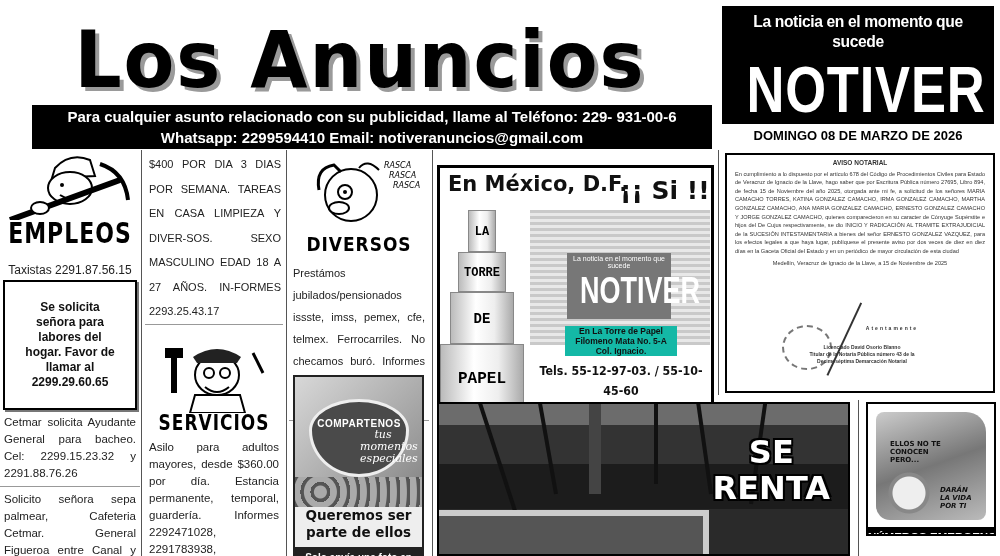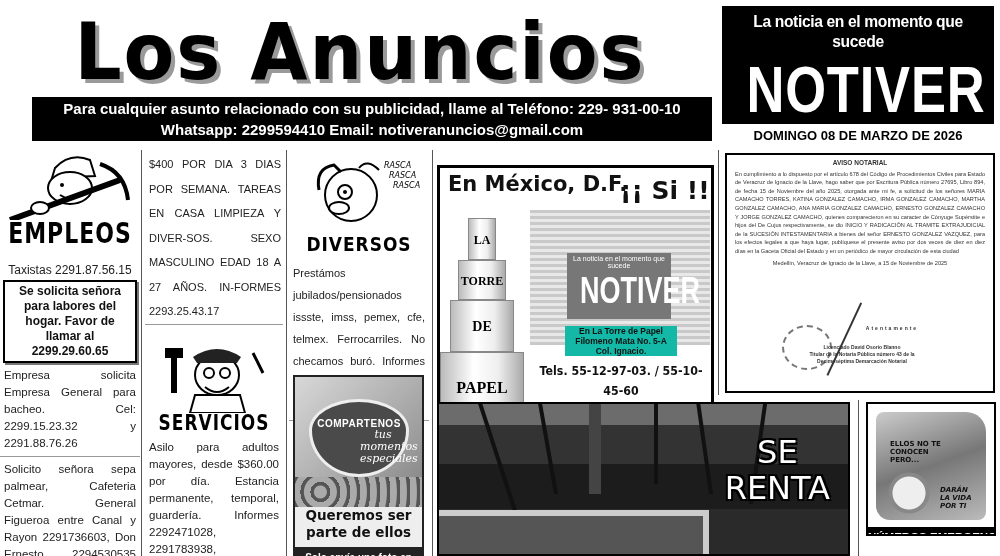--- a/index.html
+++ b/index.html
@@ -1,20 +1,20 @@
 <!DOCTYPE html>
 <html><head>
 <meta charset="utf-8">
 <style>
   * { box-sizing: border-box; margin: 0; padding: 0; }
   html, body { width: 1000px; height: 556px; overflow: hidden; background: #fff; }
   body { position: relative; font-family: "Liberation Sans", sans-serif; color: #111; }
 
   
-  .masthead { position: absolute; left: 0; top: 0; width: 720px; height: 145px; padding-left: 43px; }
+  .masthead { position: absolute; left: 0; top: 8px; width: 720px; height: 145px; padding-left: 43px; }
   .masthead-title {
     position: absolute; left: 30px; top: 10px; width: 660px; height: 85px;
     font-family: "DejaVu Sans", sans-serif; font-weight: 900; font-size: 74px;
     letter-spacing: 2px; text-align: center; line-height: 85px; color: #000;
     text-shadow: 4px 4px 0 #9a9a9a; transform: scaleY(1.05);
   }
   .masthead-bar {
     position: absolute; left: 32px; top: 97px; width: 680px; height: 44px;
     background: #000; color: #fff; text-align: center;
     font-family: "Liberation Sans", sans-serif; font-weight: bold; font-size: 15px; line-height: 21px;
@@ -51,21 +51,21 @@
     font-family: "DejaVu Sans", sans-serif; font-weight: 900; color: #000;
     text-align: center; letter-spacing: 1px;
   }
 
   
   #col1 { left: 0; width: 140px; }
   .empleos-art { height: 95px; position: relative; }
   .taxistas { text-align: center; font-size: 12px; margin-top: 4px; color: #222; }
   .boxed-ad {
     margin: 3px 3px 0 3px; border: 2px solid #000; box-shadow: 2px 2px 0 #777;
-    padding: 2px; text-align: center; font-weight: bold; font-size: 12px; line-height: 15px;
+    padding: 18px; text-align: center; font-weight: bold; font-size: 12px; line-height: 15px;
   }
 
   
   #col2 { left: 145px; width: 138px; }
   .c2-top { padding: 2px 2px 0 4px; }
   .c2-top .ad-text { line-height: 24.5px; font-size: 11px; }
   .servicios-art { height: 92px; margin-top: 4px; position: relative; }
 
   
   #col3 { left: 289px; width: 140px; }
@@ -96,39 +96,39 @@
   .torre-ad {
     position: absolute; left: 437px; top: 165px; width: 277px; height: 245px;
     border: 3px solid #000; background: #fff; overflow: hidden;
   }
   .torre-head { position: absolute; left: 8px; top: 4px; font-family: "DejaVu Sans", sans-serif; font-weight: bold; font-size: 21px; color: #111; white-space: nowrap; }
   .torre-si { position: absolute; left: 180px; top: 8px; font-family: "DejaVu Sans", sans-serif; font-weight: bold; font-size: 25px; }
   .tower {
     position: absolute; left: 0; top: 40px; width: 85px; height: 205px;
   }
   .tower .tier { position: absolute; background: linear-gradient(90deg, #bbb, #fff 40%, #eee 70%, #aaa); border: 1px solid #888;
-    font-family: Liberation Serif, serif; font-weight: bold; color: #000; text-align: center; margin-top: 8px; }
+    font-family: Liberation Mono, monospace; font-weight: bold; color: #000; text-align: center; }
   .papers { position: absolute; left: 90px; top: 42px; width: 180px; height: 135px; background: repeating-linear-gradient(0deg, #c9c9c9 0 3px, #e8e8e8 3px 6px); }
   .notiver-mini {
     position: absolute; left: 127px; top: 85px; width: 104px; height: 66px; background: #777; color: #fff; text-align: center;
   }
   .notiver-mini .t { font-size: 7px; margin-top: 2px; }
   .notiver-mini .n { font-family: "Liberation Sans", sans-serif; font-weight: bold; font-size: 36px; line-height: 44px; transform: scaleX(0.75); }
   .torre-addr { position: absolute; left: 125px; top: 158px; width: 112px; font-weight: bold; font-size: 8.5px; line-height: 10px; text-align: center; background: #14b8a6; }
   .torre-tels { position: absolute; left: 88px; top: 193px; width: 186px; text-align: center; font-family: "DejaVu Sans", sans-serif; font-weight: bold; font-size: 12px; line-height: 20px; transform: scaleX(0.92); }
 
   .renta-ad {
     position: absolute; left: 437px; top: 402px; width: 413px; height: 154px;
     border: 2px solid #000; overflow: hidden;
     background: linear-gradient(180deg, #6c6c6c 0 14%, #333 14% 40%, #1c1c1c 40% 70%, #2a2a2a 70%);
   }
   .palm { position: absolute; width: 4px; background: #111; transform-origin: bottom; }
   .renta-label {
     position: absolute; right: 18px; top: 30px; text-align: center; color: #fff;
-    font-family: "DejaVu Sans", sans-serif; font-weight: 400; font-size: 32px; line-height: 36px;
+    font-family: "DejaVu Sans", sans-serif; font-weight: 700; font-size: 32px; line-height: 36px;
     text-shadow: 2px 2px 0 #000, -2px -2px 0 #000, 2px -2px 0 #000, -2px 2px 0 #000;
   }
   .pool { position: absolute; left: 0; bottom: 0; width: 270px; height: 44px; border-top: 6px solid #ccc; border-right: 6px solid #ccc; background: #555; }
 
   
   .aviso {
     position: absolute; left: 725px; top: 153px; width: 270px; height: 240px;
     border: 2px solid #000; padding: 4px 8px; font-size: 5.6px; line-height: 8.6px; color: #333; text-align: justify;
   }
   .aviso .title { text-align: center; font-weight: bold; font-size: 6.5px; margin-bottom: 2px; }
@@ -146,21 +146,21 @@
     border-radius: 8px 20px 8px 14px; }
   .emergencia .art-text { position: absolute; font-family: "DejaVu Sans", sans-serif; font-weight: bold; font-size: 7px; color: #111; }
   .emergencia .bar { position: absolute; left: 0; right: 0; top: 123px; height: 20px; background: #000; color: #fff; font-weight: bold; font-size: 11.5px; line-height: 20px; text-align: center; white-space: nowrap; }
 </style>
 </head>
 <body>
 
 <div class="masthead">
   <div class="masthead-title">Los Anuncios</div>
   <div class="masthead-bar">
-    <div>Para cualquier asunto relacionado con su publicidad, llame al  Teléfono: 229- 931-00-10</div>
+    <div>Para cualquier asunto relacionado con su publicidad, llame al  Teléfono: 229- 931-00-6</div>
     <div>Whatsapp: 2299594410 Email: notiveranuncios@gmail.com</div>
   </div>
 </div>
 
 <div class="notiver-box">
   <div class="notiver-tag">La noticia en el momento que sucede</div>
   <div class="notiver-name">NOTIVER</div>
 </div>
 <div class="date-line">DOMINGO 08 DE MARZO DE 2026</div>
 
@@ -179,21 +179,21 @@
       <path d="M60 45 Q70 52 80 44" fill="none" stroke="#000" stroke-width="2"></path>
       <line x1="10" y1="70" x2="120" y2="30" stroke="#000" stroke-width="6"></line>
       <path d="M100 14 Q125 22 128 50" fill="none" stroke="#000" stroke-width="4"></path>
       <ellipse cx="40" cy="58" rx="9" ry="6" fill="#fff" stroke="#000" stroke-width="2"></ellipse>
     </svg>
     <div class="section-logo" style="position:absolute;left:0;right:0;top:72px;font-size:22px;line-height:24px;transform:scaleY(1.3)">EMPLEOS</div>
   </div>
   <div class="taxistas" style="margin-top:18px">Taxistas 2291.87.56.15</div>
   <div class="boxed-ad">Se solicita señora para labores del hogar. Favor de llamar al 2299.29.60.65</div>
   <div class="ad-block">
-      <div class="ad-text">Empresa solicita Empresa General para bacheo. Cel: 2299.15.23.32 y 2291.88.76.26</div>
+      <div class="ad-text">Cetmar solicita Ayudante General para bacheo. Cel: 2299.15.23.32 y 2291.88.76.26</div>
     </div>
   <div class="ad-block">
       <div class="ad-text">Solicito señora sepa palmear, Cafeteria Cetmar. General Figueroa entre Canal y Rayon 2291736603, Don Ernesto 2294530535</div>
     </div>
 
 </div>
 
 <div class="col" id="col2">
   <div class="c2-top ad-block">
     <div class="ad-text last-left">$400 POR DIA 3 DIAS POR SEMANA. TAREAS EN CASA LIMPIEZA Y DIVER-SOS. SEXO MASCULINO EDAD 18 A 27 AÑOS. IN-FORMES 2293.25.43.17</div>

